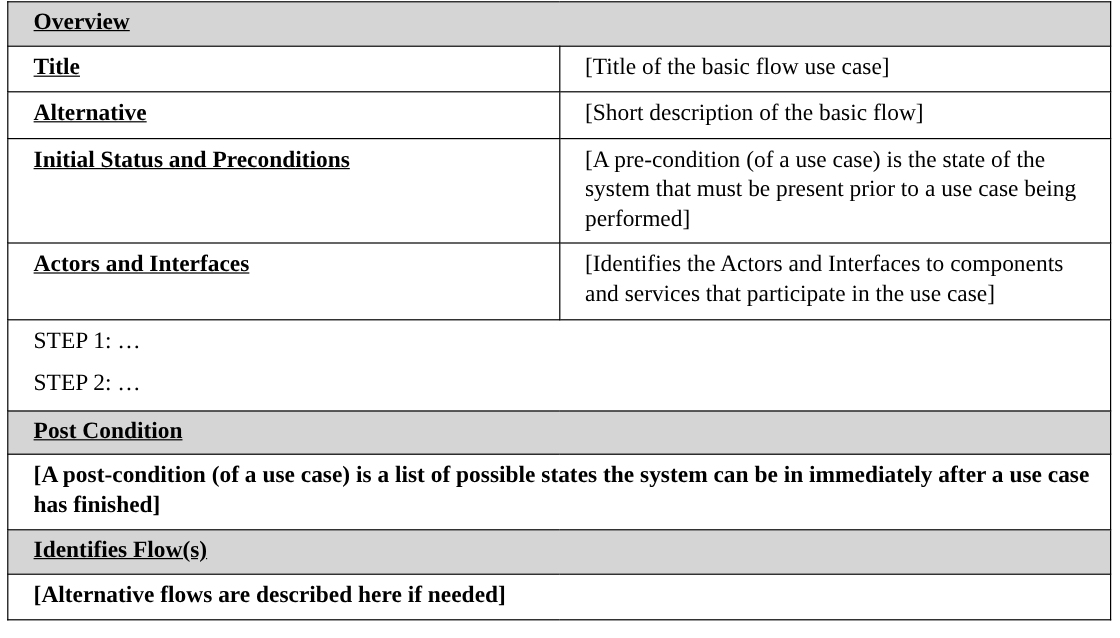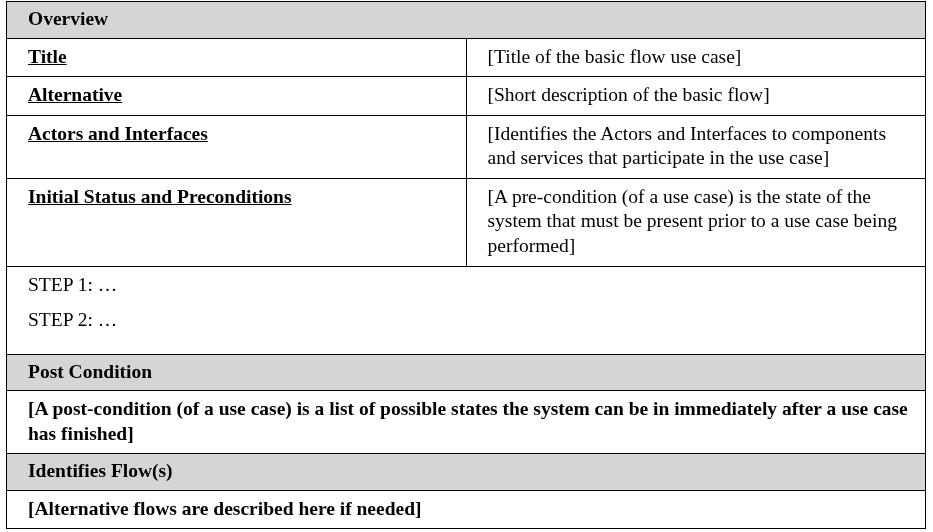--- a/index.html
+++ b/index.html
@@ -41,29 +41,30 @@
   td.col-value {
     width: auto;
     padding-left: 20px;
     margin-left: 19px;
   }
   tr.section-head td {
     background: #d5d5d5;
     font-weight: bold;
     padding-top: 5px;
     padding-bottom: 6px;
+    text-decoration: underline;
   }
   td.full {
     padding-left: 21px;
   }
   .step-line {
     margin: 0 0 11px 0;
   }
   .step-line:last-child {
-    margin-bottom: 14px;
+    margin-bottom: 2px;
   }
   .body-para {
     margin: 0;
     font-weight: bold;
   }
 </style>
 </head>
 <body>
 
 <div class="doc-wrap">
@@ -78,27 +79,27 @@
         <td class="col-label">Title</td>
         <td class="col-value">[Title of the basic flow use case]</td>
       </tr>
 
       <tr>
         <td class="col-label">Alternative</td>
         <td class="col-value">[Short description of the basic flow]</td>
       </tr>
 
       <tr>
-        <td class="col-label">Actors and Interfaces</td>
-        <td class="col-value">[Identifies the Actors and Interfaces to components and services that participate in the use case]</td>
+        <td class="col-label">Initial Status and Preconditions</td>
+        <td class="col-value">[A pre-condition (of a use case) is the state of the system that must be present prior to a use case being performed]</td>
       </tr>
 
       <tr>
-        <td class="col-label">Initial Status and Preconditions</td>
-        <td class="col-value">[A pre-condition (of a use case) is the state of the system that must be present prior to a use case being performed]</td>
+        <td class="col-label">Actors and Interfaces</td>
+        <td class="col-value">[Identifies the Actors and Interfaces to components and services that participate in the use case]</td>
       </tr>
 
 
       <tr>
         <td class="full" colspan="2">
           <p class="step-line">STEP 1: …</p>
           <p class="step-line">STEP 2: …</p>
         </td>
       </tr>
 

